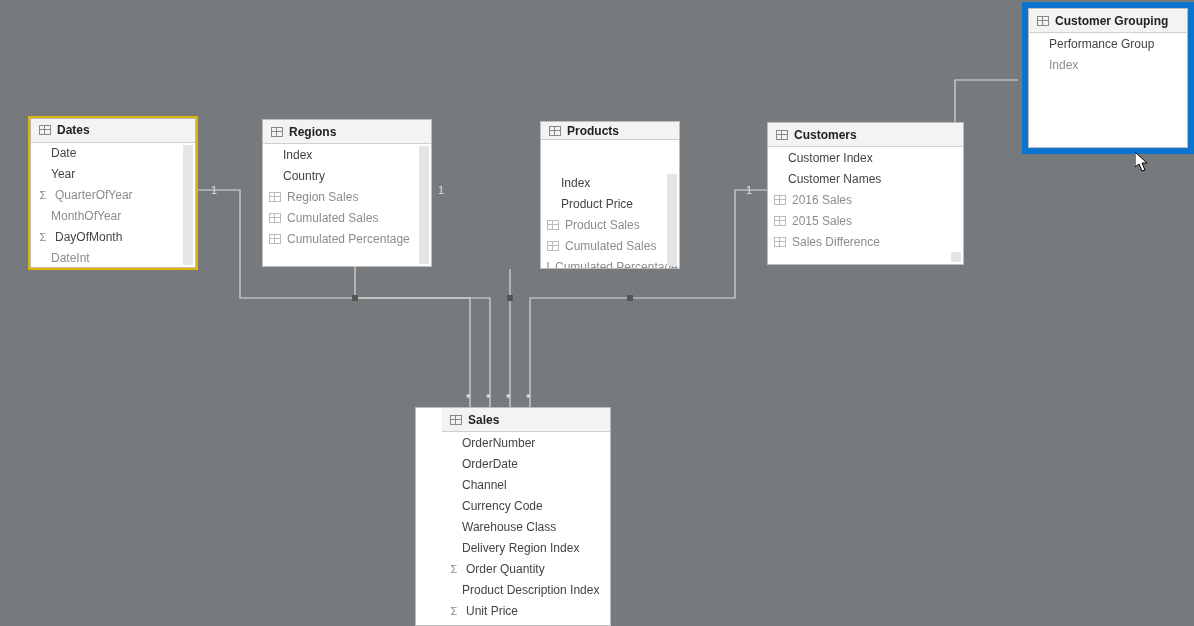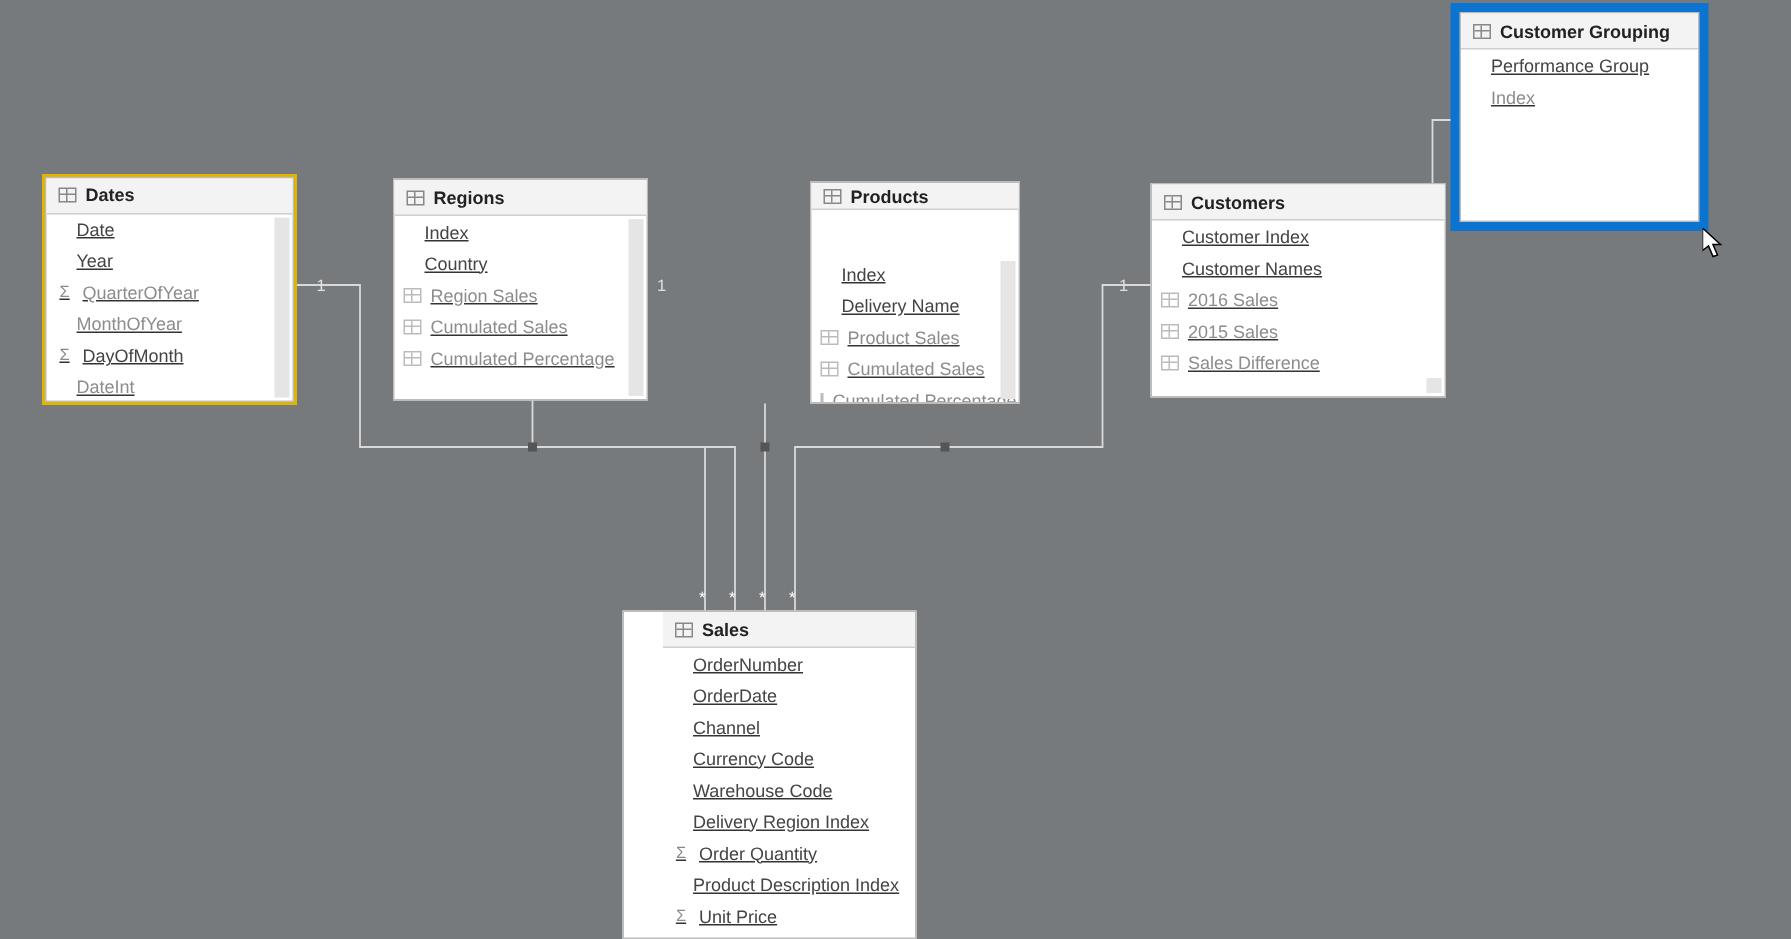--- a/index.html
+++ b/index.html
@@ -36,21 +36,20 @@
     border: 1px solid #888;
     background:
       linear-gradient(#888,#888) 0 3px/100% 1px no-repeat,
       linear-gradient(#888,#888) 4px 0/1px 100% no-repeat;
   }
 
   .tbody {
     flex: 1 1 auto;
     overflow: hidden;
     position: relative;
-    text-decoration: underline;
   }
   .tbody .scroll-hint {
     position: absolute; right: 2px; top: 2px; bottom: 2px;
     width: 10px; background: #e5e5e5;
   }
   .tbody .scroll-hint.narrow { top: auto; height: 10px; bottom: 2px; }
   .field-row {
     display: flex; align-items: center; gap: 6px;
     height: 21px;
     padding: 0 8px 0 20px;
@@ -173,21 +172,21 @@
     <div class="thead">
       <span class="table-icon"></span>
       <span>Products</span>
     </div>
     <div class="tbody">
       <div class="scroll-hint"></div>
       <div class="field-row">
           <span>Index</span>
         </div>
       <div class="field-row">
-          <span>Delivery Name</span>
+          <span>Product Price</span>
         </div>
       <div class="field-row has-icon muted">
           <span class="icon measure"></span>
           <span>Product Sales</span>
         </div>
       <div class="field-row has-icon muted">
           <span class="icon measure"></span>
           <span>Cumulated Sales</span>
         </div>
       <div class="field-row has-icon muted">
@@ -222,21 +221,21 @@
           <span class="icon measure"></span>
           <span>2015 Sales</span>
         </div>
       <div class="field-row has-icon muted">
           <span class="icon measure"></span>
           <span>Sales Difference</span>
         </div>
     </div>
   </div>
 
-  <div class="table-card sel-blue" style="left:973px; top:8px; width:160px; height:140px;">
+  <div class="table-card sel-blue" style="left:1028px; top:8px; width:160px; height:140px;">
     <div class="thead">
       <span class="table-icon"></span>
       <span>Customer Grouping</span>
     </div>
     <div class="tbody">
       <div class="field-row">
           <span>Performance Group</span>
         </div>
       <div class="field-row muted">
           <span>Index</span>
@@ -256,21 +255,21 @@
       <div class="field-row">
           <span>OrderDate</span>
         </div>
       <div class="field-row">
           <span>Channel</span>
         </div>
       <div class="field-row">
           <span>Currency Code</span>
         </div>
       <div class="field-row">
-          <span>Warehouse Code</span>
+          <span>Warehouse Class</span>
         </div>
       <div class="field-row">
           <span>Delivery Region Index</span>
         </div>
       <div class="field-row has-icon">
           <span class="icon sigma"></span>
           <span>Order Quantity</span>
         </div>
       <div class="field-row">
           <span>Product Description Index</span>

